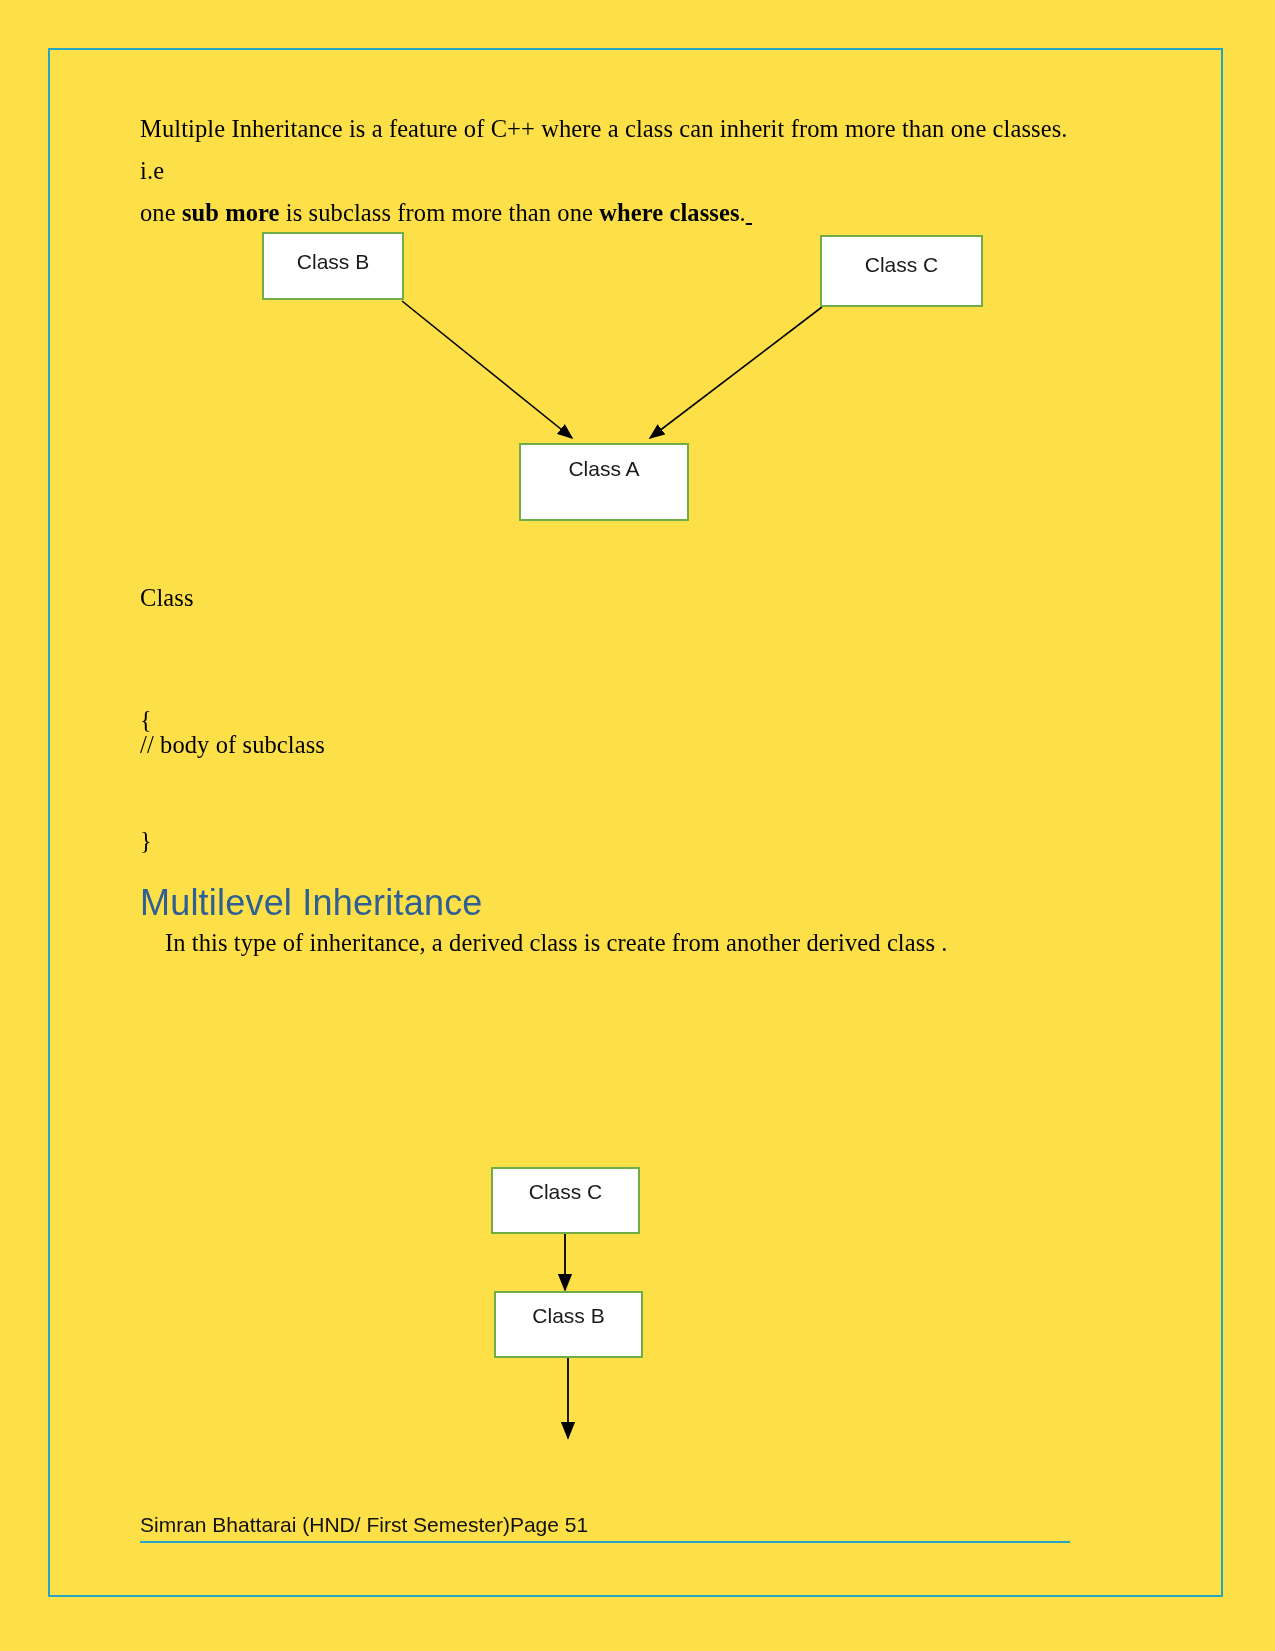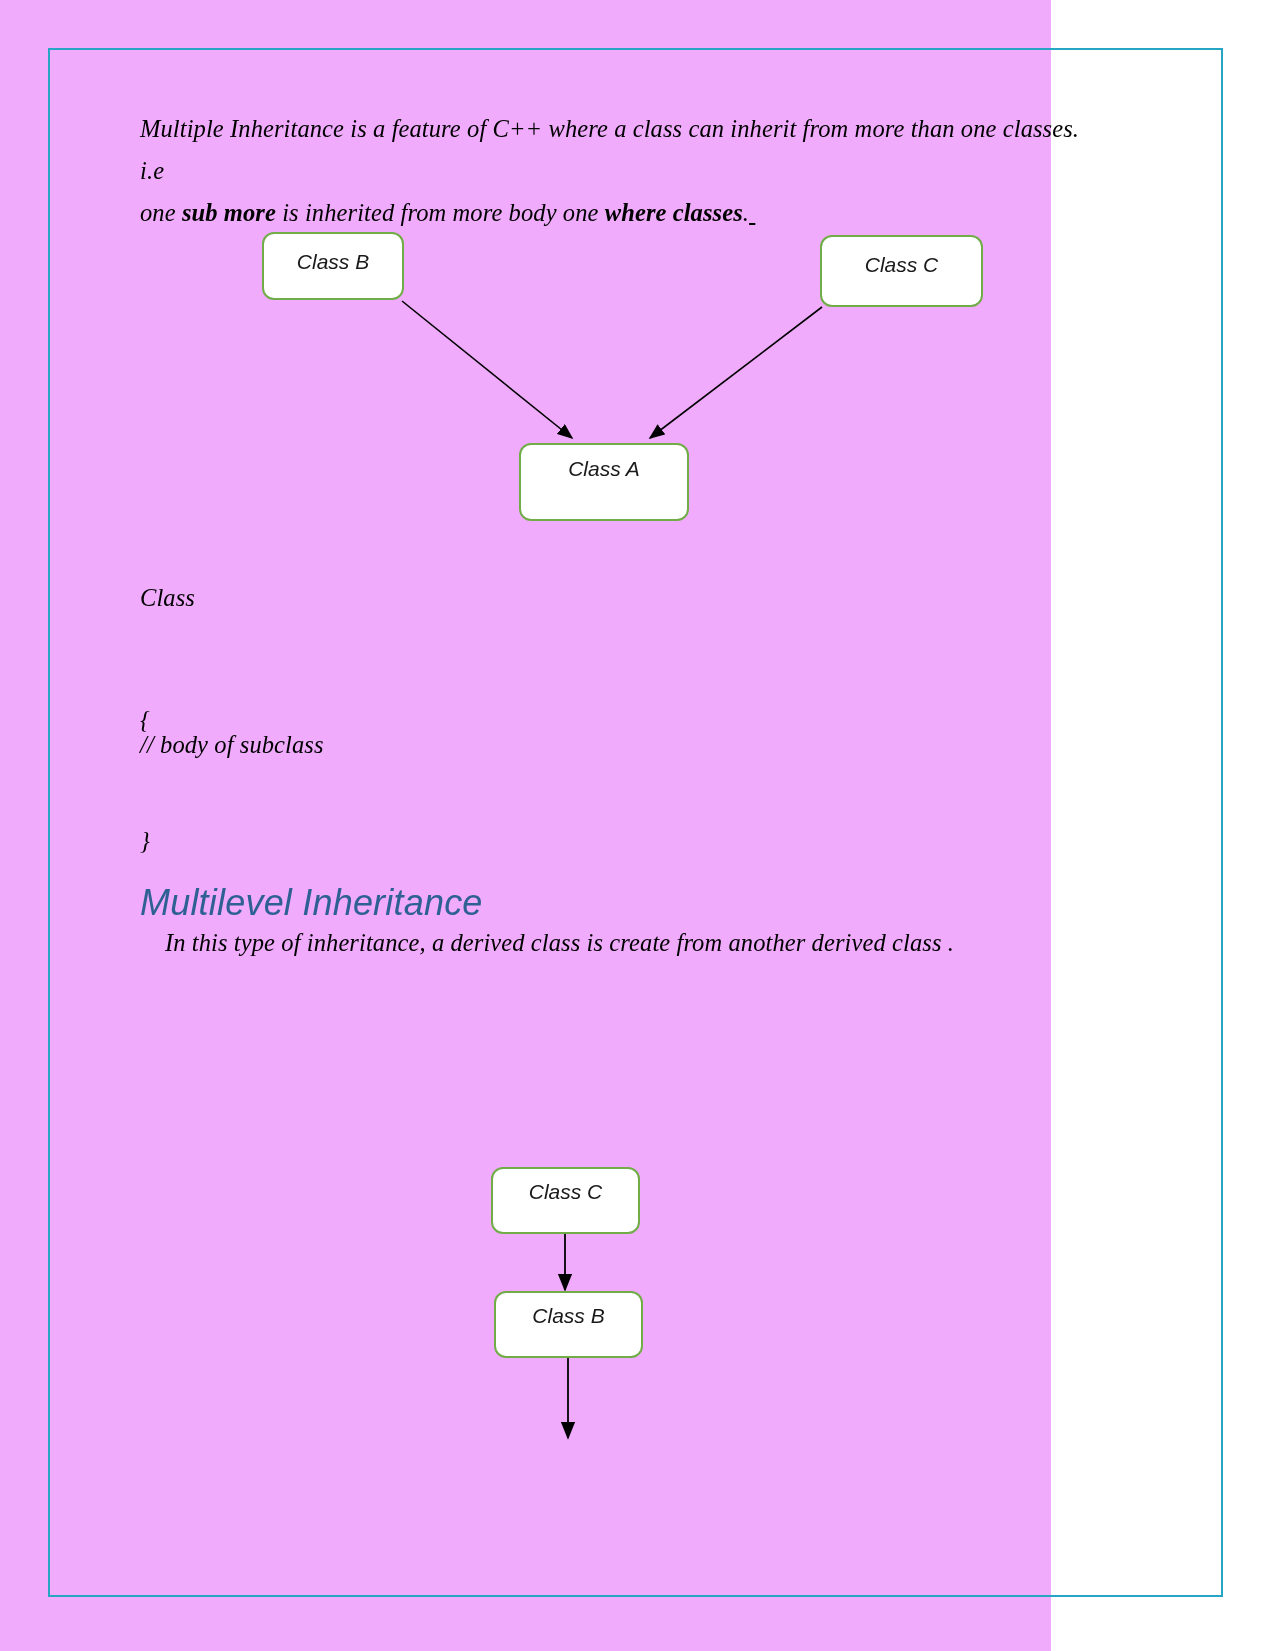--- a/index.html
+++ b/index.html
@@ -11,24 +11,23 @@
     width: 1275px;
     height: 1651px;
     font-family: "Liberation Serif", "DejaVu Serif", serif;
     position: relative;
     overflow: hidden;
   }
 
   #page {
     position: absolute;
     left: 0; top: 0;
-    width: 1051px;
+    width: 1275px;
     height: 1651px;
-    background: #f0abfc;
-    font-style: italic;
+    background: #fde047;
   }
 
   
   #page-frame {
     position: absolute;
     left: 48px;
     top: 48px;
     width: 1175px;
     height: 1549px;
     border: 2px solid #27A5C4;
@@ -59,21 +58,21 @@
     font-size: 36px;
     color: #2E6094;
     font-weight: normal;
     letter-spacing: 0.2px;
   }
 
   
   .node-box {
     position: absolute;
     border: 2.2px solid #70AD47;
-    border-radius: 12px;
+    border-radius: 0;
     background: #ffffff;
     box-sizing: border-box;
   }
   .node-label {
     position: absolute;
     left: 0;
     right: 0;
     text-align: center;
     font-family: "Liberation Sans", "DejaVu Sans", sans-serif;
     font-size: 21px;
@@ -113,21 +112,21 @@
 </style>
 </head>
 <body>
 
 <div id="page">
 
   <div id="page-frame"></div>
 
   <div class="para" style="left:140px; top:108px; width:940px;">
     <span> Multiple Inheritance is a feature of C++ where a class can inherit from more than one classes. i.e</span><br>
-    <span>one </span><b>sub more</b><span> is inherited from more body one </span><b>where classes</b><span>.</span><span class="uline-space">&nbsp;</span>
+    <span>one </span><b>sub more</b><span> is subclass from more than one </span><b>where classes</b><span>.</span><span class="uline-space">&nbsp;</span>
   </div>
 
   <div>
 
     <svg class="arrow-layer" viewBox="0 0 1275 1651" xmlns="http://www.w3.org/2000/svg">
       <defs>
         <marker id="arrowhead1" markerWidth="10" markerHeight="8" refX="9" refY="4" orient="auto">
           <polygon points="0 0, 10 4, 0 8" fill="#000000"></polygon>
         </marker>
       </defs>
@@ -181,14 +180,18 @@
     <div class="node-box" style="left:491px; top:1167px; width:149px; height:67px;">
       <div class="node-label" style="top:11px;">Class C</div>
     </div>
 
     <div class="node-box" style="left:494px; top:1291px; width:149px; height:67px;">
       <div class="node-label" style="top:11px;">Class B</div>
     </div>
 
   </div>
 
+  <div id="footer">
+    <div id="footer-text">Simran Bhattarai (HND/ First Semester)Page 51</div>
+    <div id="footer-rule"></div>
+  </div>
 
 </div>
 
 </body></html>

